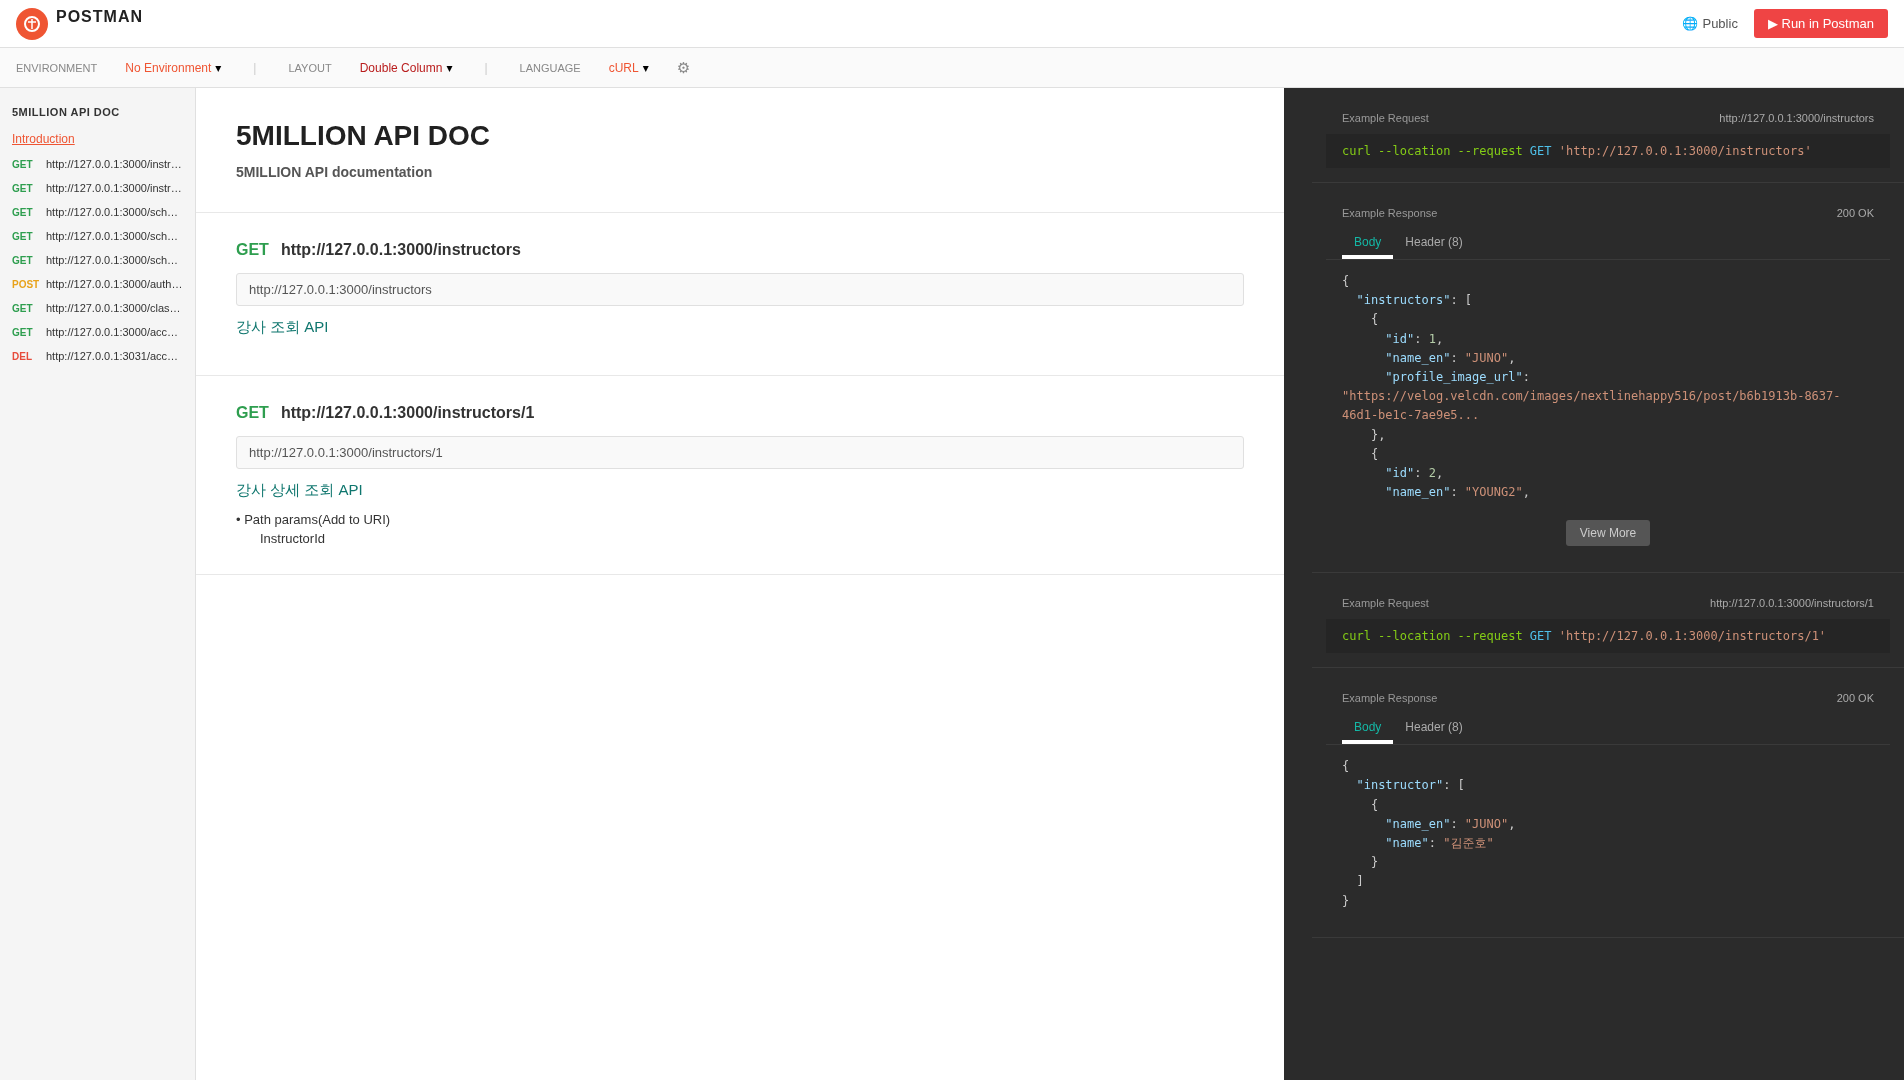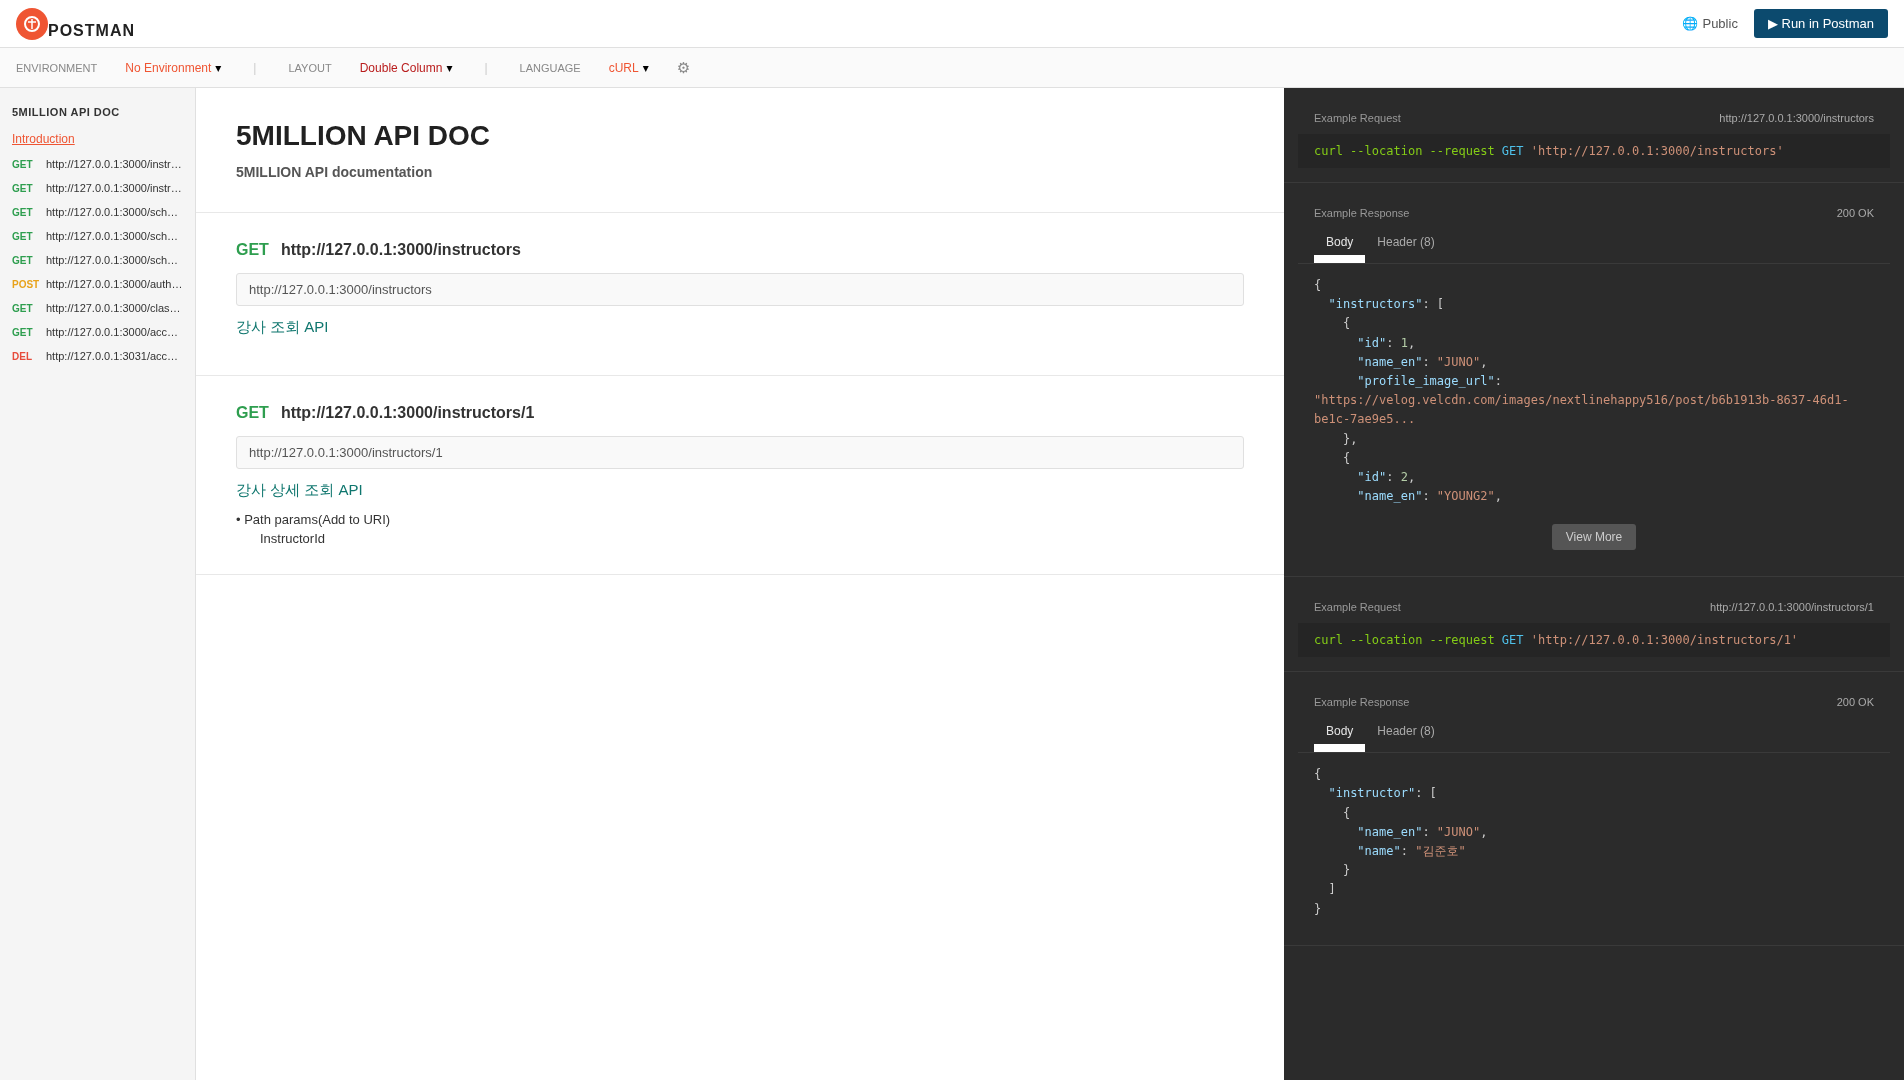--- a/index.html
+++ b/index.html
@@ -5,34 +5,34 @@
     * { box-sizing: border-box; margin: 0; padding: 0; }
     body { font-family: -apple-system, BlinkMacSystemFont, 'Segoe UI', sans-serif; font-size: 13px; background: #fff; }
 
     
     .header {
       display: flex; align-items: center; justify-content: space-between;
       padding: 0 16px; height: 48px; background: #fff;
       border-bottom: 1px solid #e0e0e0;
     }
     .header-left { display: flex; align-items: center; gap: 8px; }
-    .postman-logo { display: flex; align-items: flex-end; }
+    .postman-logo { display: flex; align-items: flex-start; gap: 8px; }
     .logo-icon {
       width: 32px; height: 32px; background: #ef5533; border-radius: 50%;
       display: flex; align-items: center; justify-content: center;
     }
     .logo-icon svg { fill: white; }
     .logo-text { font-size: 16px; font-weight: 600; color: #212121; letter-spacing: 1px; }
     .header-right { display: flex; align-items: center; gap: 16px; }
     .public-btn {
       display: flex; align-items: center; gap: 4px;
       color: #555; font-size: 13px; cursor: pointer;
     }
     .run-btn {
-      background: #0c4a6e; color: white; border: none;
+      background: #ef4444; color: white; border: none;
       padding: 7px 14px; border-radius: 3px; font-size: 13px;
       cursor: pointer; display: flex; align-items: center; gap: 6px;
     }
 
     
     .toolbar {
       display: flex; align-items: center; gap: 28px;
       padding: 0 16px; height: 40px; background: #fafafa;
       border-bottom: 1px solid #e0e0e0; font-size: 12px;
     }
@@ -87,41 +87,41 @@
       margin-bottom: 12px;
     }
     .endpoint-desc { color: #0f766e; font-size: 15px; margin-bottom: 10px; }
     .params-title { font-size: 13px; color: #333; margin: 12px 0 4px 0; }
 
     
     .right-panel {
       width: 620px; min-width: 620px; background: #2b2b2b;
       overflow-y: auto; color: #ccc;
     }
-    .example-block { border-bottom: 1px solid #3a3a3a; padding: 14px; }
+    .example-block { border-bottom: 1px solid #3a3a3a; padding: 14px; margin-left: 28px; }
     .example-header {
       display: flex; justify-content: space-between; align-items: center;
       padding: 10px 16px; font-size: 11px; color: #999;
     }
     .example-url { color: #aaa; font-size: 11px; }
     .curl-line { padding: 10px 16px; font-family: monospace; font-size: 12px; color: #ccc; background: #252525; }
     .curl-keyword { color: #84cc16; }
     .curl-method { color: #4fc1ea; }
     .curl-url { color: #ce9178; }
 
     .response-header {
       display: flex; justify-content: space-between; align-items: center;
       padding: 10px 16px; font-size: 11px; color: #999;
     }
     .status-ok { color: #aaa; }
     .response-tabs { display: flex; gap: 0; padding: 0 16px; border-bottom: 1px solid #3a3a3a; }
     .resp-tab {
       padding: 6px 12px; font-size: 12px; color: #aaa; cursor: pointer;
     }
-    .resp-tab.active { color: #e5e5e5; border-bottom: 8px solid #ffffff; }
+    .resp-tab.active { color: #14b8a6; border-bottom: 4px solid #ffffff; }
     .code-block {
       padding: 12px 16px; font-family: monospace; font-size: 12px;
       line-height: 1.6; color: #ccc; overflow-x: auto;
     }
     .json-brace { color: #ccc; }
     .json-key { color: #9cdcfe; }
     .json-string { color: #ce9178; }
     .json-number { color: #b5cea8; }
     .json-colon { color: #ccc; }
     .view-more-btn {

